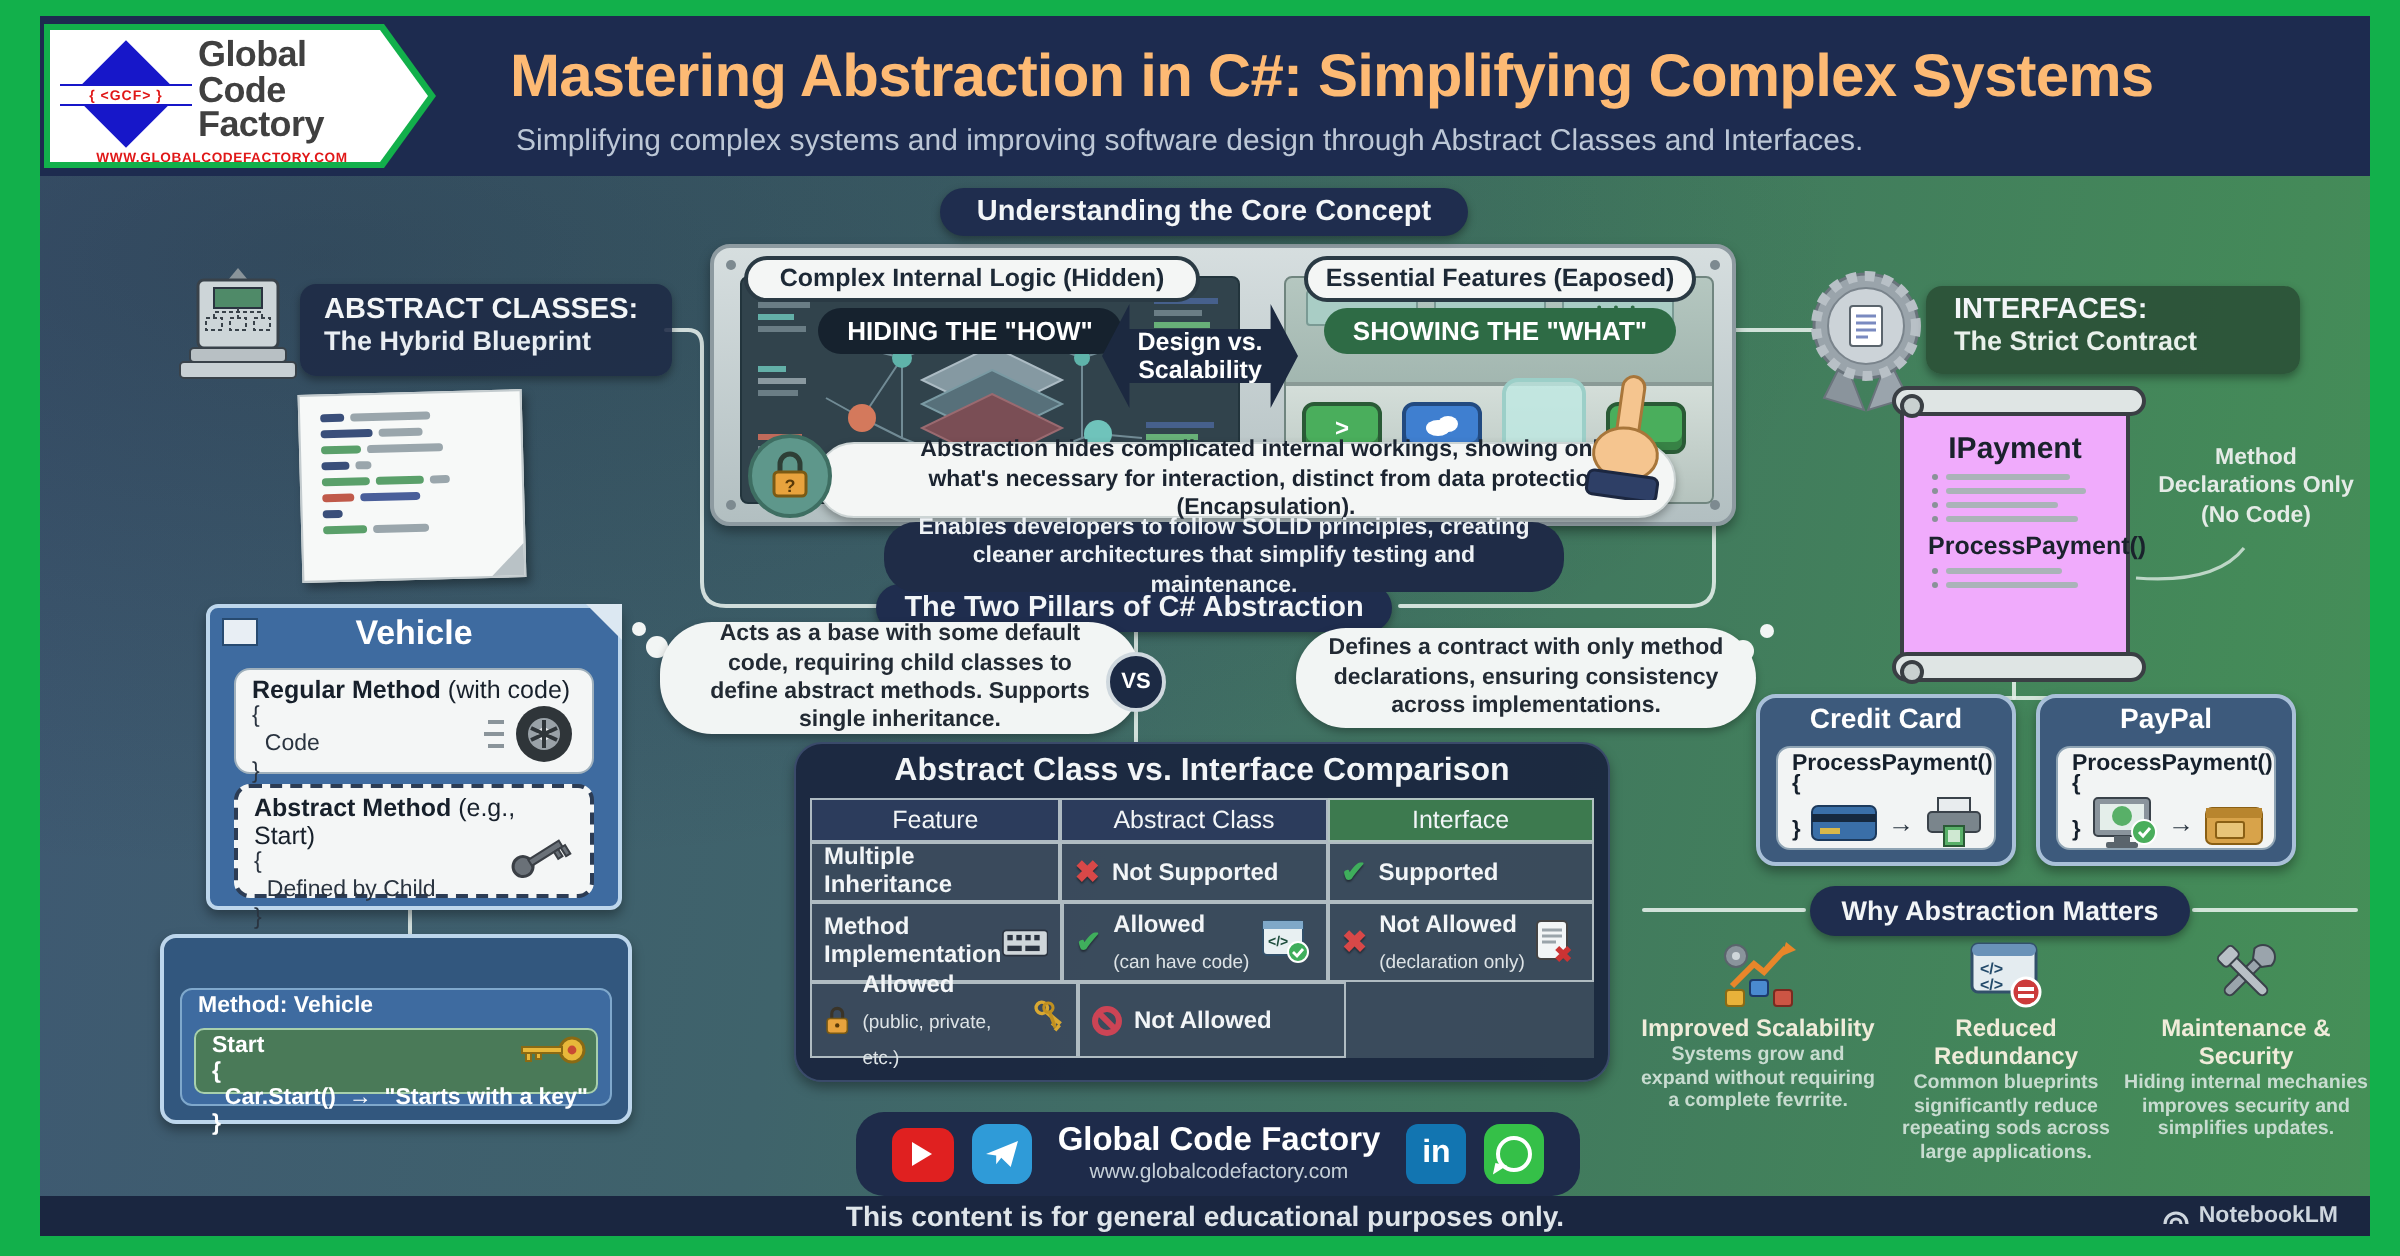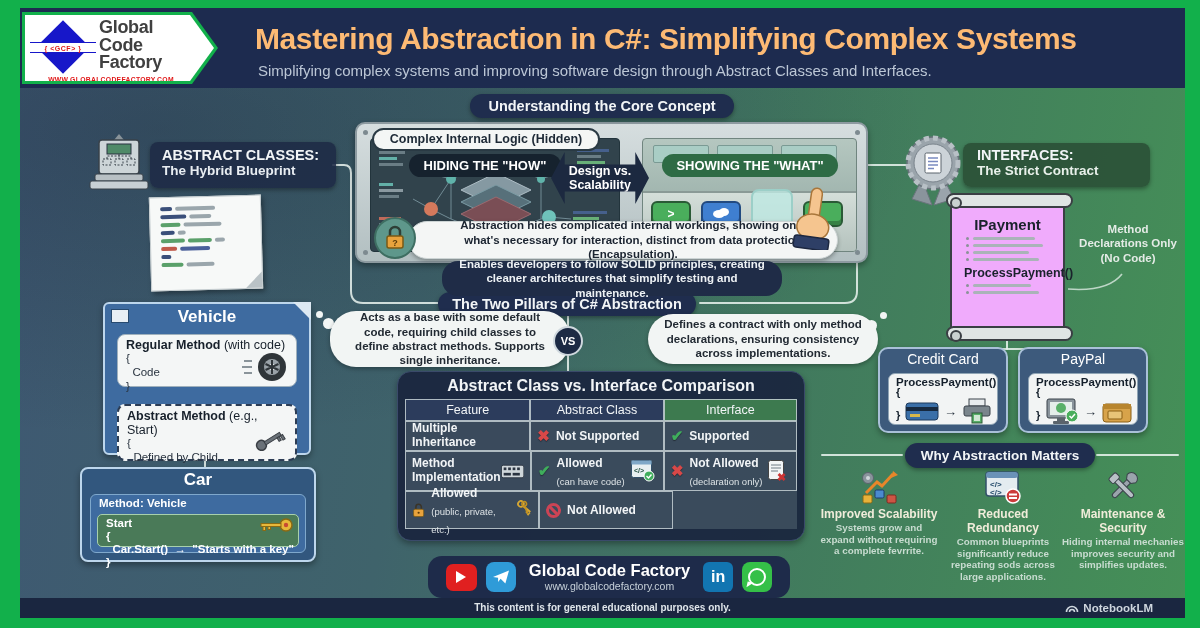--- a/index.html
+++ b/index.html
@@ -119,21 +119,21 @@
   .scroll { left:950px; top:202px; width:115px; height:130px; background:#f0abfc; border-left:2px solid #3a3f44; border-right:2px solid #3a3f44; z-index:4; padding-top:14px; }
   .curl { position:absolute; left:-6px; width:127px; height:15px; background:#dfe5e4; border:2px solid #3a3f44; border-radius:8px; }
   .curl::before { content:''; position:absolute; left:2px; top:2px; width:8px; height:8px; border:2px solid #3a3f44; border-radius:50%; background:#c9d1d0; }
   .scroll-title { text-align:center; font-weight:800; font-size:15px; color:#1a222c; }
   .sline { display:flex; align-items:center; gap:4px; margin:3.5px 0 0 14px; }
   .sdot { width:3px; height:3px; border-radius:50%; background:#8a9298; flex:none; }
   .sbar { height:3.5px; background:#aab3b8; border-radius:2px; }
   .scroll-method { font-weight:800; font-size:12.5px; color:#1a222c; margin:5px 0 1px 12px; }
   .annot { left:1072px; top:222px; width:112px; text-align:center; color:#e4ebe6; font-weight:bold; font-size:11.5px; line-height:1.25; z-index:4; }
   .impl { width:130px; height:86px; background:#3d5a7c; border:2px solid #a9c0d8; border-radius:10px; z-index:4; top:347px; box-shadow:0 3px 6px rgba(0,0,0,.35); }
-  .impl-title { text-align:center; color:#fff; font-weight:400; font-size:14px; margin-top:2px; }
+  .impl-title { text-align:center; color:#fff; font-weight:700; font-size:14px; margin-top:2px; }
   .impl-inner { position:absolute; left:8px; right:8px; top:24px; bottom:6px; background:#f2f4f4; border:1px solid #8fa4b4; border-radius:7px; padding:2px 7px; }
   .impl-m { font-weight:800; font-size:11.5px; color:#15202c; }
   .impl-br { font-weight:800; font-size:11px; color:#15202c; line-height:.9; }
   .impl-icons { position:absolute; left:16px; top:24px; display:flex; align-items:center; gap:5px; }
   .impl-arrow { font-size:13px; font-weight:bold; color:#2a3440; }
   .why-pill { left:905px; top:443px; width:190px; height:25px; font-size:13.5px; line-height:25px; border-radius:13px; }
   .benefit { top:468px; width:122px; text-align:center; z-index:4; }
   .benefit .b-icon { height:38px; display:flex; align-items:center; justify-content:center; }
   .benefit .b-title { color:#f0ecda; font-weight:800; font-size:12px; margin-top:1px; }
   .benefit .b-desc { color:#c8dcd0; font-size:9.8px; line-height:1.18; margin-top:1px; font-weight:bold; }
@@ -145,22 +145,22 @@
   .yt-tri { width:0; height:0; border-style:solid; border-width:6px 0 6px 10px; border-color:transparent transparent transparent #fff; }
   .tg { background:#2f9bd8; width:30px; height:30px; border-radius:8px; }
   .li { background:#1275b1; width:30px; height:30px; border-radius:6px; color:#fff; font-weight:800; font-size:16px; }
   .wa { background:#35c048; width:30px; height:30px; border-radius:8px; position:relative; }
   .wa-ring { width:18px; height:18px; border:2.5px solid #fff; border-radius:50%; position:relative; }
   .wa-ring::after { content:''; position:absolute; left:-3px; bottom:-4px; border-style:solid; border-width:6px 6px 0 0; border-color:#fff transparent transparent transparent; transform:rotate(12deg); }
   .brand-block { text-align:center; padding:0 4px; }
   .brand-name { color:#fff; font-weight:800; font-size:16.5px; line-height:1; }
   .brand-url { color:#c6d0d8; font-size:10.5px; margin-top:2px; }
   .strip { left:20px; top:598px; width:1165px; height:20px; background:#1a2640; z-index:4; }
-  .disclaimer { width:100%; text-align:center; color:#dfe5ea; font-weight:bold; font-size:10px; line-height:20px; }
-  .wm { position:absolute; right:32px; top:0; height:20px; display:flex; align-items:center; gap:4px; color:#ced6de; font-weight:bold; font-size:11.5px; }
+  .disclaimer { width:100%; text-align:center; color:#dfe5ea; font-weight:bold; font-size:14px; line-height:20px; }
+  .wm { position:absolute; right:16px; top:0; height:20px; display:flex; align-items:center; gap:4px; color:#ced6de; font-weight:bold; font-size:11.5px; }
 </style>
 </head>
 <body>
 
 <div class="canvas">
 
   <div class="abs header">
     <div class="abs chip-outer">
       <div class="chip-inner">
         <div class="abs dia-wrap">
@@ -252,20 +252,21 @@
               <ellipse cx="13" cy="6" rx="5" ry="4" fill="#fff"></ellipse>
             </svg>
         </div>
         <div class="dome" style="left:108px"></div>
         <div class="btn green" style="left:160px"></div>
       </div>
     </div>
 
   </div>
   <div class="abs lbl-white lbl-left">Complex Internal Logic (Hidden)</div>
+  <div class="abs lbl-white lbl-right">Essential Features (Eaposed)</div>
   <div class="abs pill-hiding">HIDING THE "HOW"</div>
   <div class="abs pill-showing">SHOWING THE "WHAT"</div>
   <div class="abs dvp-arrow">
     <div>Design vs.</div>
     <div>Scalability</div>
   </div>
 
   <svg class="abs" style="left:784px;top:186px;z-index:8" width="58" height="64" viewBox="0 0 58 64">
     <g transform="rotate(8 29 32)">
       <rect x="24" y="2" width="11" height="32" rx="5.5" fill="#f5c58f" stroke="#a8763a" stroke-width="1.5"></rect>
@@ -445,36 +446,35 @@
             <path d="M2 10 h8 M0 16 h10 M2 22 h8"></path>
           </g>
         <circle cx="30" cy="16" r="14" fill="#2f3539"></circle>
           <circle cx="30" cy="16" r="8" fill="#9aa2a8"></circle>
           <circle cx="30" cy="16" r="3.2" fill="#e8eaec"></circle>
         <g stroke="#2f3539" stroke-width="2">
             <path d="M30 9 v14 M23.5 13 l13 6 M23.5 19 l13-6"></path>
           </g>
       </svg>
     </div>
-    <div class="mbox dashed" style="top:100px;height:57px">
+    <div class="mbox dashed" style="top:88px;height:57px">
       <div class="mtitle"><b>Abstract Method</b><span> (e.g., Start)</span></div>
       <div class="mcode"><span>{</span><br>&nbsp;&nbsp;<span>Defined by Child</span><br><span>}</span></div>
       <svg class="abs" style="right:8px;top:20px" width="34" height="28" viewBox="0 0 34 28">
         <g transform="rotate(-32 17 14)">
             <circle cx="7" cy="14" r="5" fill="#6a7178" stroke="#3a3f45" stroke-width="1.5"></circle>
             <rect x="11" y="12.5" width="18" height="3.5" fill="#6a7178" stroke="#3a3f45"></rect>
             <rect x="24" y="16" width="2.5" height="4" fill="#6a7178" stroke="#3a3f45"></rect>
             <rect x="28" y="16" width="2.5" height="5" fill="#6a7178" stroke="#3a3f45"></rect>
           </g>
       </svg>
     </div>
   </div>
 
   <div class="abs carbox">
-    <div class="car-title">Car</div>
     <div class="car-inner">
       <div class="car-mlabel">Method: Vehicle</div>
       <div class="car-code"><span>Start</span><br><span>{</span><br><span>  Car.Start()  →  "Starts with a key"</span><br><span>}</span></div>
       <svg class="abs" style="right:12px;top:22px;z-index:5" width="34" height="16" viewBox="0 0 34 16">
         <circle cx="27" cy="8" r="6" fill="#e8b83a" stroke="#8a6a14" stroke-width="1.5"></circle>
           <circle cx="27" cy="8" r="2.2" fill="#c84a33"></circle>
         <rect x="2" y="6.5" width="20" height="3" fill="#e8b83a" stroke="#8a6a14"></rect>
           <rect x="4" y="9.5" width="2.5" height="4" fill="#e8b83a" stroke="#8a6a14"></rect>
           <rect x="9" y="9.5" width="2.5" height="3" fill="#e8b83a" stroke="#8a6a14"></rect>
       </svg>

